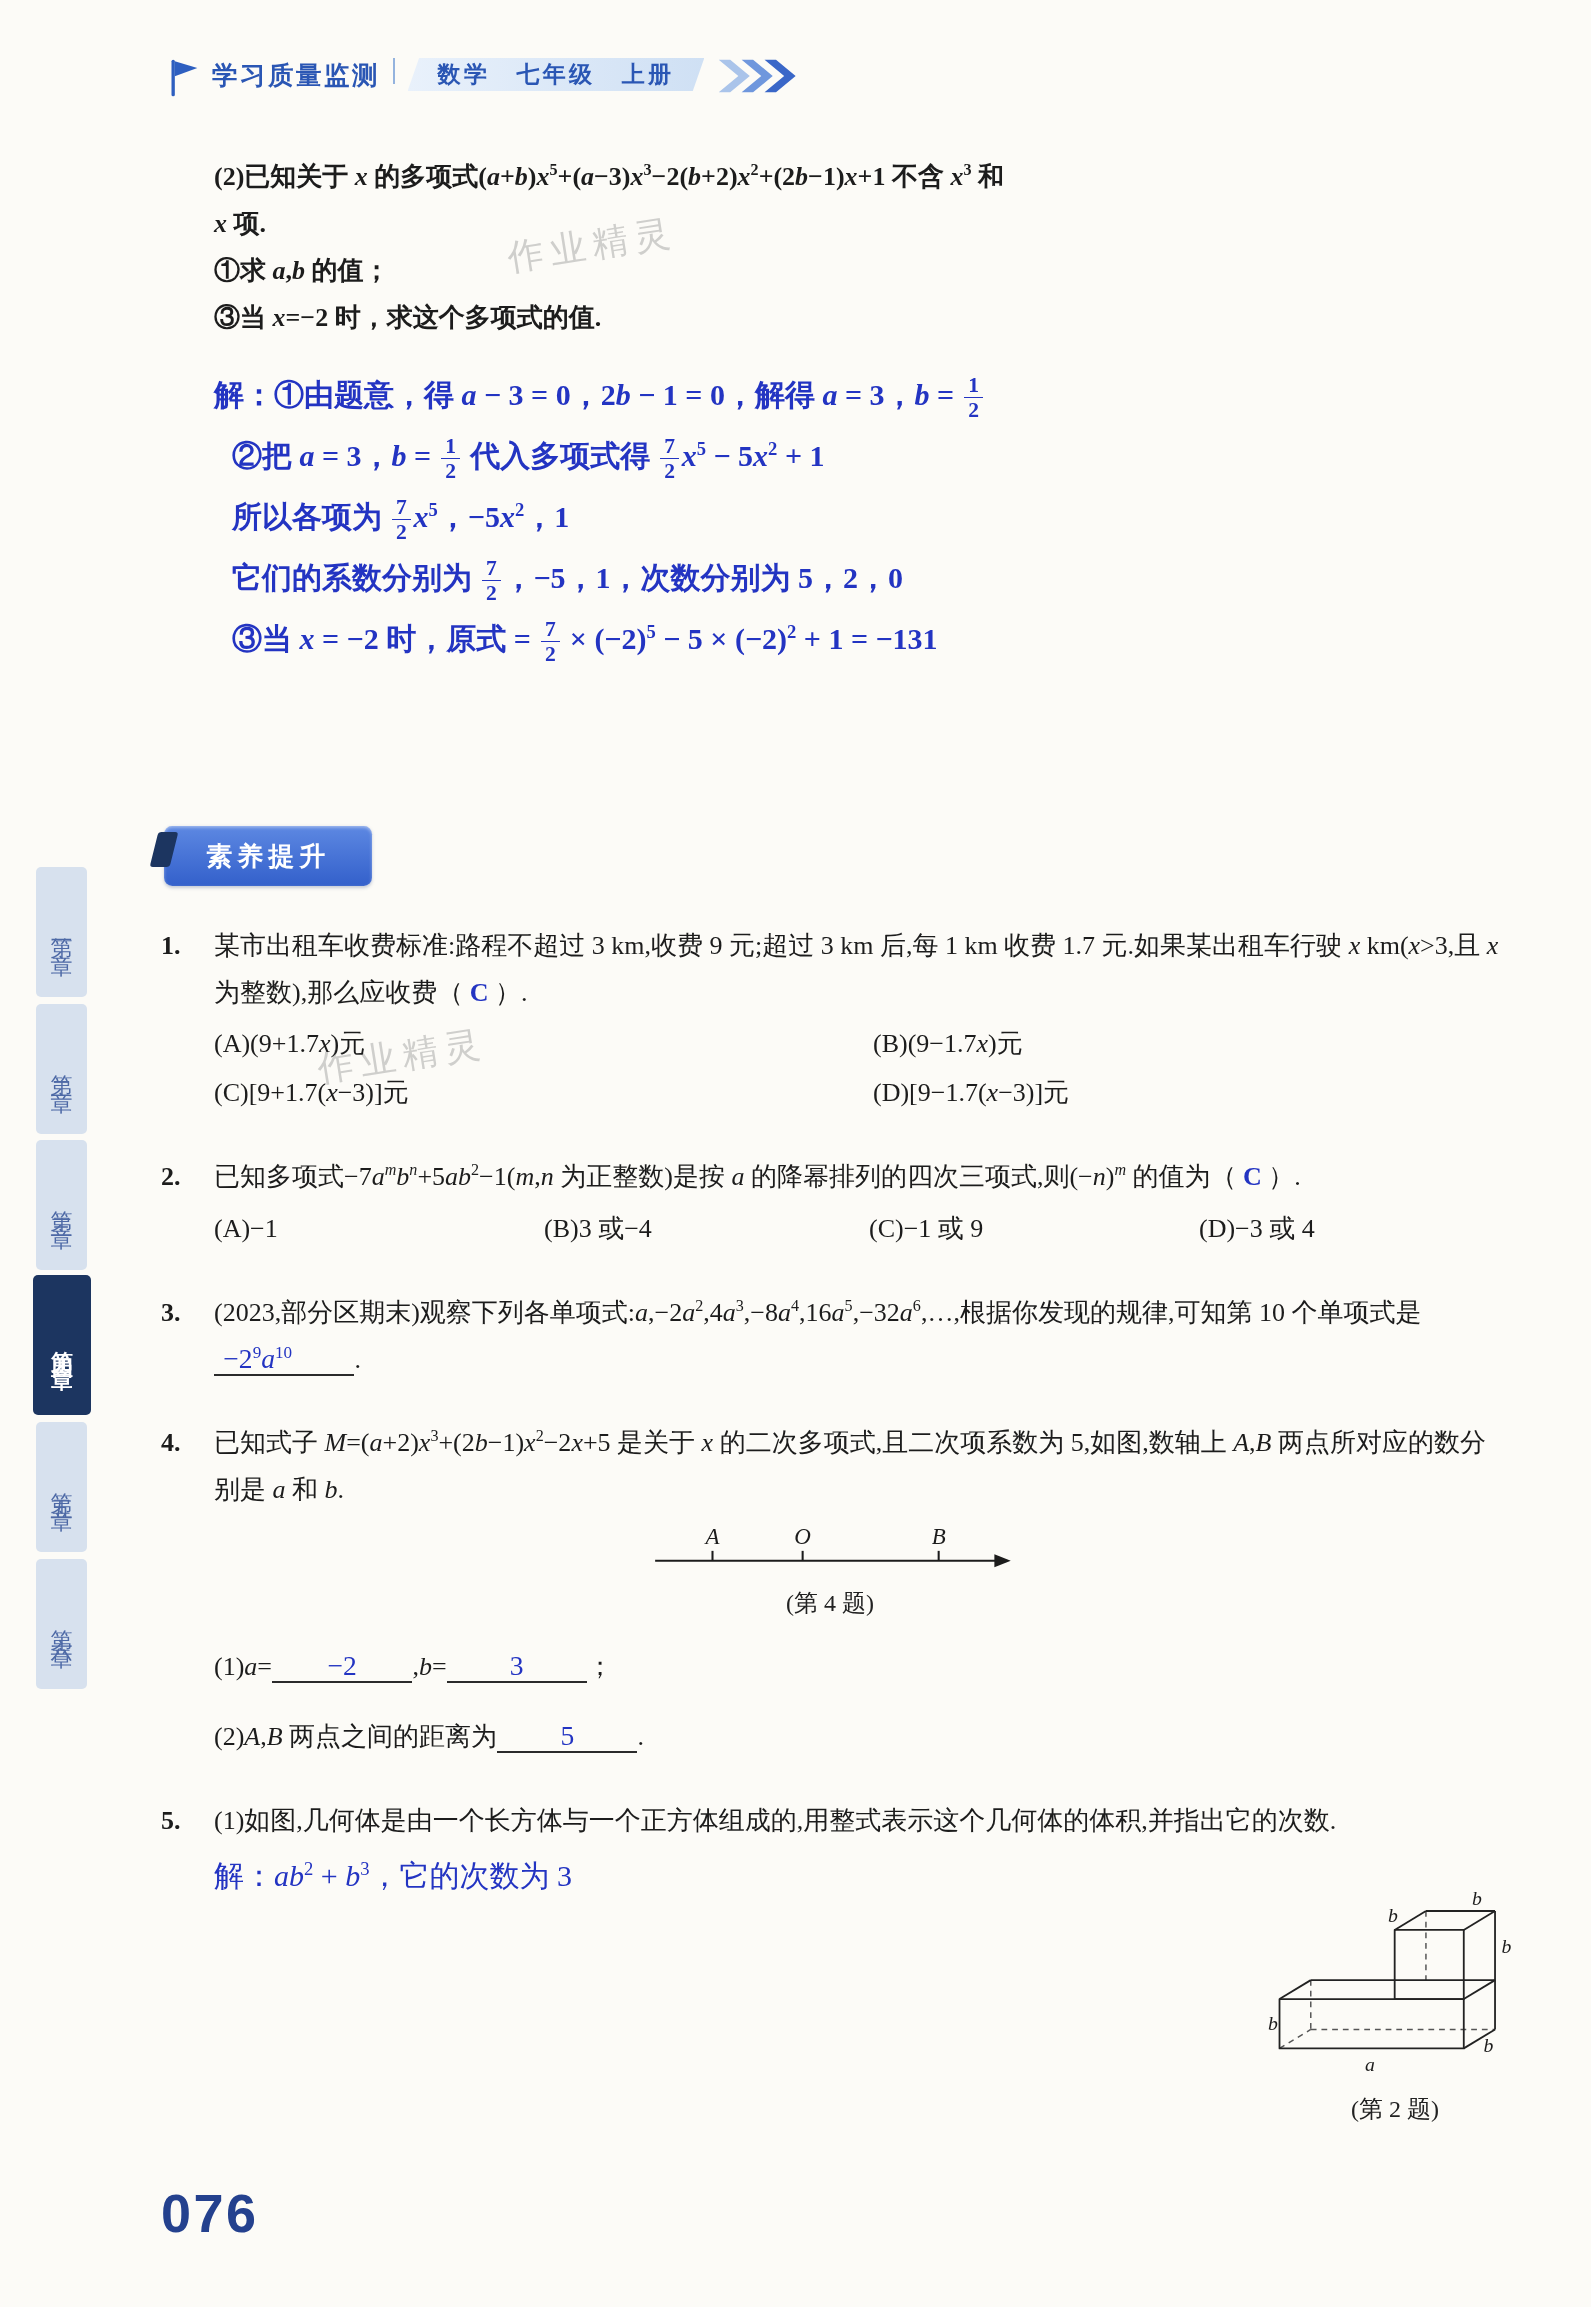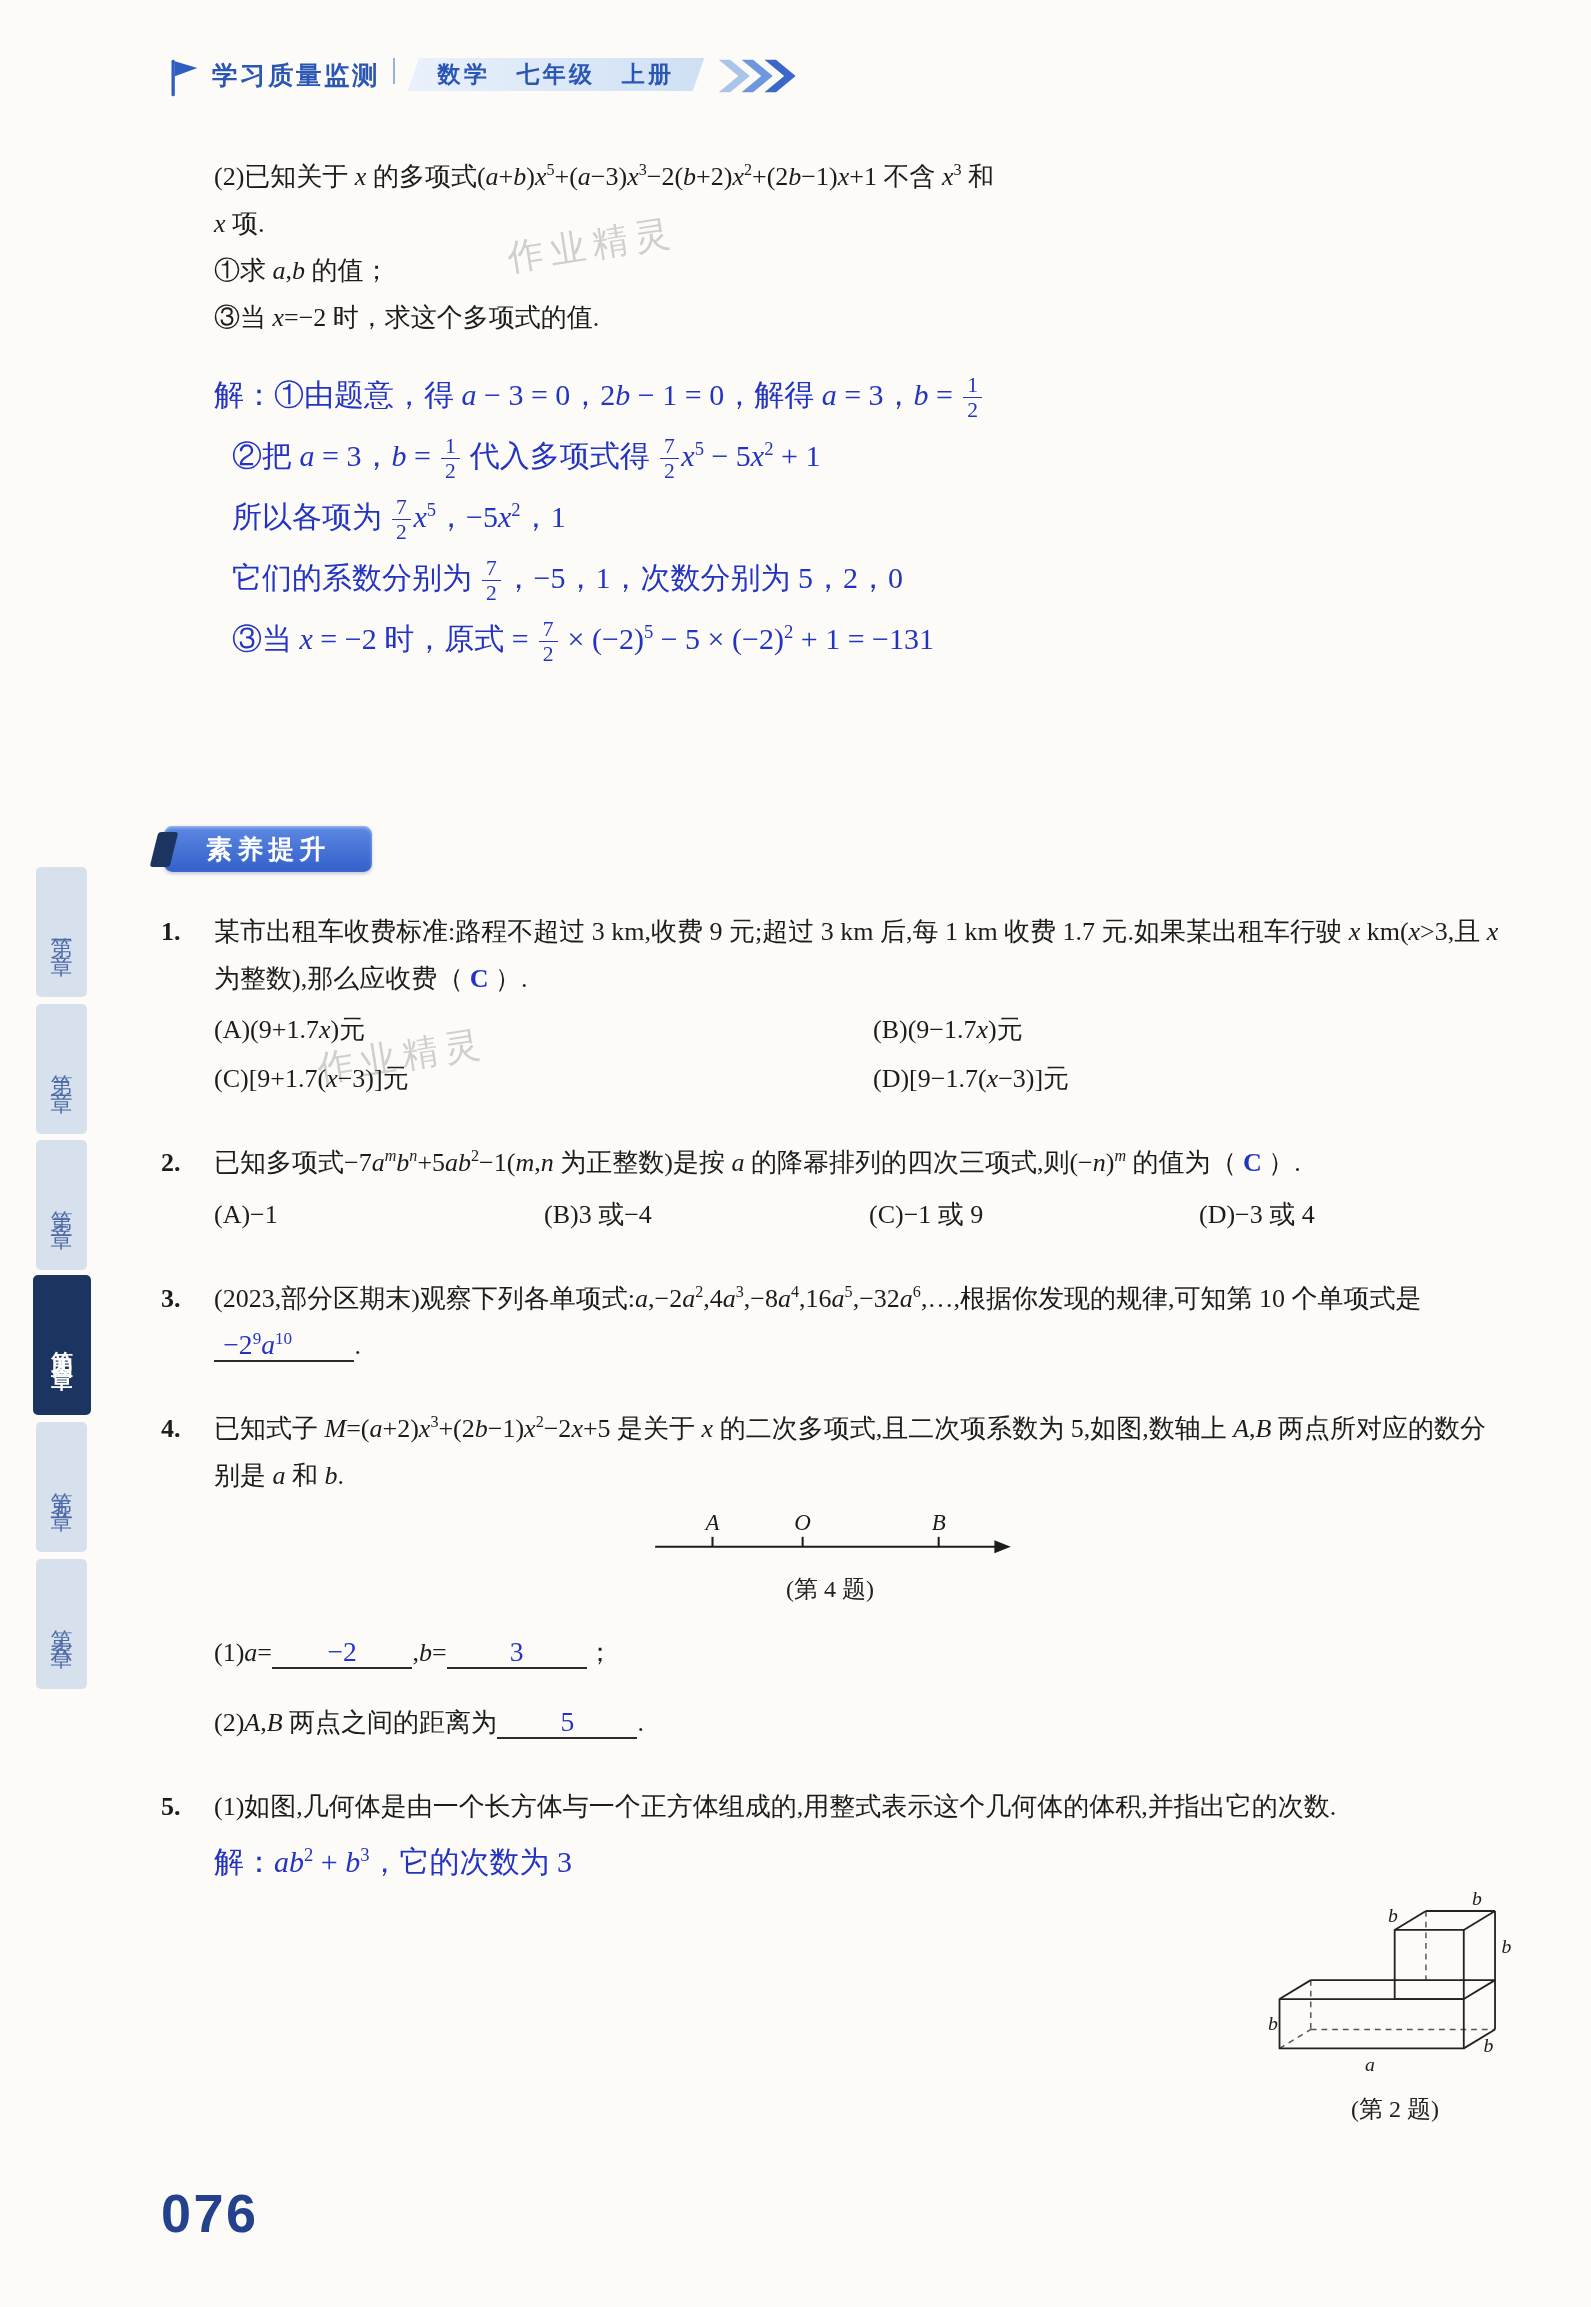--- a/index.html
+++ b/index.html
@@ -30,31 +30,31 @@
     position:absolute;left:36px;width:51px;height:130px;
     background:#d7e1ee;color:#4d69a6;border-radius:5px;
     display:flex;align-items:center;justify-content:center;
     writing-mode:vertical-rl;text-orientation:upright;
     font-size:22px;letter-spacing:8.2px;font-family:"Liberation Sans","DejaVu Sans",sans-serif;
   }
   .tab.active{background:#1c3560;color:#ffffff;left:33px;width:58px;height:140px;font-weight:bold;}
   
   .content{position:absolute;left:161px;top:153px;width:1338px;}
   .line{font-size:26px;line-height:47px;}
-  .indent{padding-left:53px;}
+  .indent{padding-left:53px;font-weight:bold;}
   
   .sol{color:#2334c2;margin-top:23px;}
   .sol-line{font-size:30px;line-height:61px;}
   .sol-line.shift{padding-left:18px;}
   .frac{display:inline-block;text-align:center;vertical-align:-0.55em;line-height:1.05;font-size:0.72em;margin:0 2.5px;}
   .frac .fn{display:block;border-bottom:1.6px solid currentColor;padding:0 4.1px 0.8px;}
   .frac .fd{display:block;padding-top:0.8px;}
   
   .badge{
-    position:relative;margin-top:157px;margin-left:3.3px;width:208px;height:46px;
+    position:relative;margin-top:157px;margin-left:3.3px;width:208px;height:60px;
     background:linear-gradient(180deg,#5d88e2,#3360cb);
     border-radius:8.2px;color:#fff;display:flex;align-items:center;justify-content:center;
     font-size:26px;font-weight:bold;letter-spacing:5px;
     font-family:"Liberation Sans","DejaVu Sans",sans-serif;
     box-shadow:inset 0 1.6px 3.3px rgba(255,255,255,.45), 0 1.6px 3.3px rgba(30,60,120,.25);
   }
   .badge::before{
     content:"";position:absolute;left:-10px;top:5.8px;width:20px;height:35px;
     background:#1c3560;transform:skewX(-14deg);border-radius:3.3px;z-index:0;
   }

